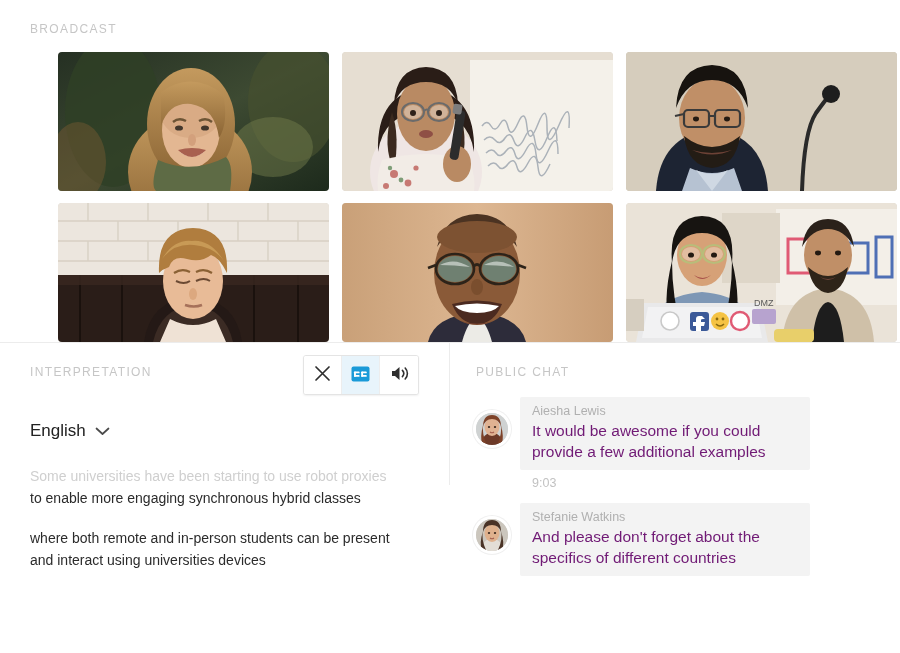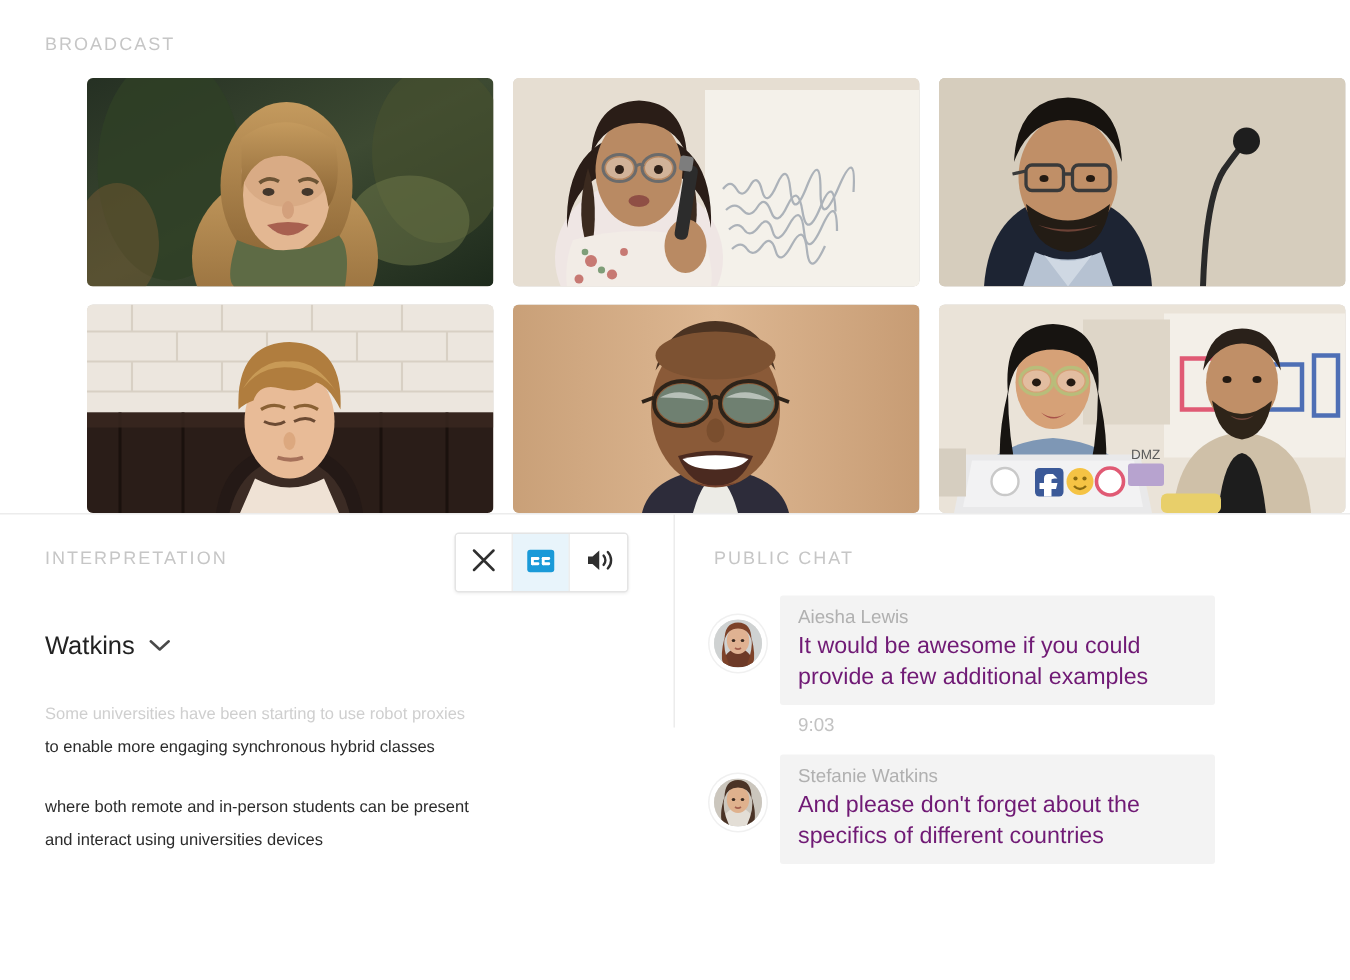--- a/index.html
+++ b/index.html
@@ -117,21 +117,21 @@
   .lang-select .lang-name {
     font-size: 17px;
     color: #222222;
   }
 
   .transcript {
     margin-top: 24px;
     width: 390px;
   }
   .transcript p {
-    font-size: 11px;
+    font-size: 14px;
     line-height: 22px;
     color: #2b2b2b;
     margin-bottom: 18px;
   }
   .transcript p.faded-first > span.fade-line {
     color: #cfcfcf;
   }
 
   
   .chat {
@@ -457,21 +457,21 @@
                 <path d="M2 6 H5 L9.5 2 V15 L5 11 H2 Z" fill="#2f2f2f"></path>
                 <path d="M12.4 5.4 a4.6 4.6 0 0 1 0 6.2" stroke="#2f2f2f" stroke-width="1.6" stroke-linecap="round"></path>
                 <path d="M15.2 3 a8 8 0 0 1 0 11" stroke="#2f2f2f" stroke-width="1.6" stroke-linecap="round"></path>
               </svg>
             </span>
           </button>
         </div>
       </div>
 
       <div class="lang-select">
-        <span class="lang-name">Watkins</span>
+        <span class="lang-name">English</span>
         <span>
           <svg width="15" height="9" viewBox="0 0 15 9" fill="none" stroke="#4a4a4a" stroke-width="1.7" stroke-linecap="round" stroke-linejoin="round">
             <path d="M1.5 1.5 L7.5 7 L13.5 1.5"></path>
           </svg>
         </span>
       </div>
 
       <div class="transcript">
         <p class="faded-first">
           <span class="fade-line">Some universities have been starting to use robot proxies</span><br>

